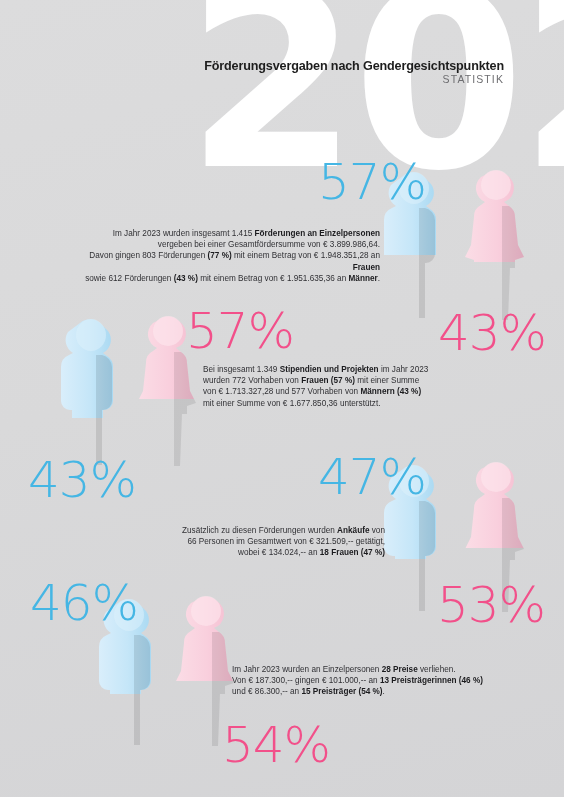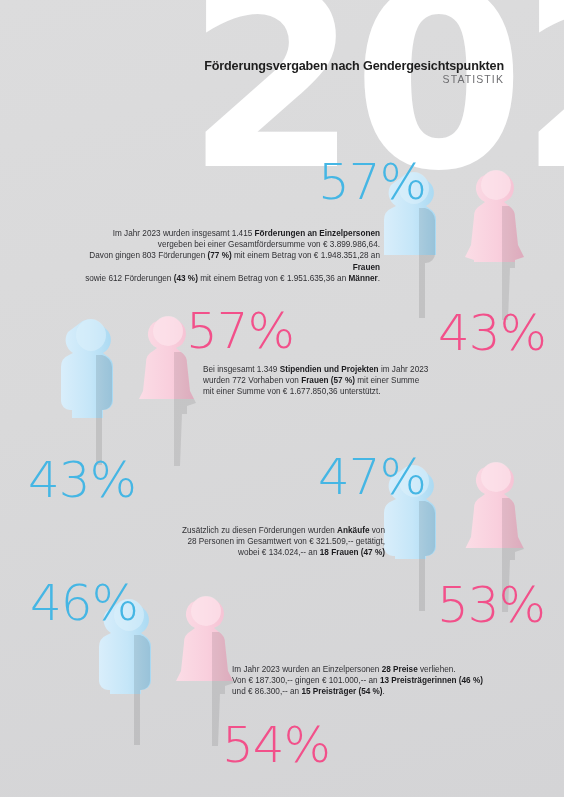--- a/index.html
+++ b/index.html
@@ -202,20 +202,21 @@
     </svg>
   </div>
 
   <div class="pct pink" style="left:186px;top:306px;">57%</div>
 
   <div class="pct blue" style="left:28px;top:455px;">43%</div>
 
   <div class="para left" style="left:203px;top:364px;width:240px;">
     <div>Bei insgesamt 1.349 <b>Stipendien und Projekten</b> im Jahr 2023</div>
     <div>wurden 772 Vorhaben von <b>Frauen (57 %)</b> mit einer Summe</div>
+    <div>von € 1.713.327,28 und 577 Vorhaben von <b>Männern (43 %)</b></div>
     <div>mit einer Summe von € 1.677.850,36 unterstützt.</div>
   </div>
 
   <div class="pct blue" style="left:318px;top:452px;">47%</div>
 
   <div class="figure" style="left:373px;top:461px;">
     <svg width="78" height="158" viewBox="0 0 78 158">
       <defs>
         <clipPath id="m3clipT">
             <rect x="0" y="0" width="78" height="98"></rect>
@@ -249,21 +250,21 @@
         <path d="M53 40 a13 13 0 0 1 6 11 l3 28 l6 12 l-9 3 l0 8 l-5 0 l-2 52 l-6 0 l0 -114 z" fill="#000" opacity="0.09"></path>
         <ellipse cx="40" cy="19" rx="15" ry="15" fill="#fde7ee" opacity="0.6"></ellipse>
       </g>
     </svg>
   </div>
 
   <div class="pct pink" style="left:437px;top:580px;">53%</div>
 
   <div class="para right" style="left:100px;top:525px;width:285px;">
     <div>Zusätzlich zu diesen Förderungen wurden <b>Ankäufe</b> von</div>
-    <div>28 Personen im Gesamtwert von € 321.509,-- getätigt,</div>
+    <div>66 Personen im Gesamtwert von € 321.509,-- getätigt,</div>
     <div>wobei € 134.024,-- an <b>18 Frauen (47 %)</b></div>
   </div>
 
   <div class="pct blue" style="left:30px;top:578px;">46%</div>
 
   <div class="figure" style="left:88px;top:595px;">
     <svg width="78" height="158" viewBox="0 0 78 158">
       <defs>
         <clipPath id="m4clipT">
             <rect x="0" y="0" width="78" height="99"></rect>

